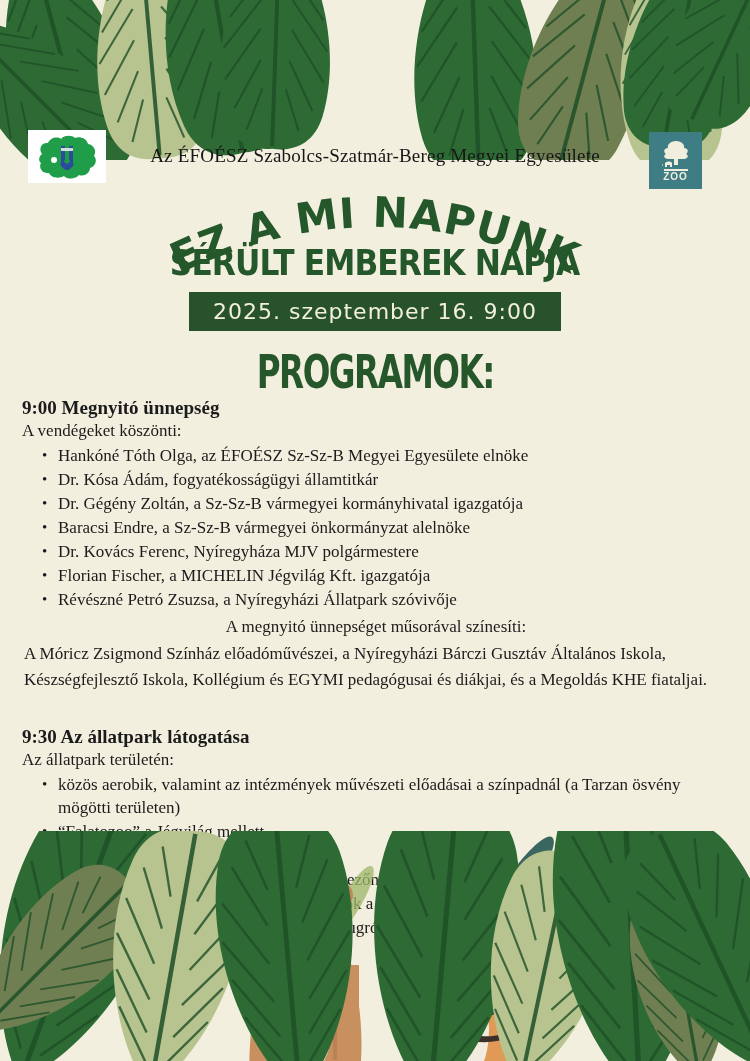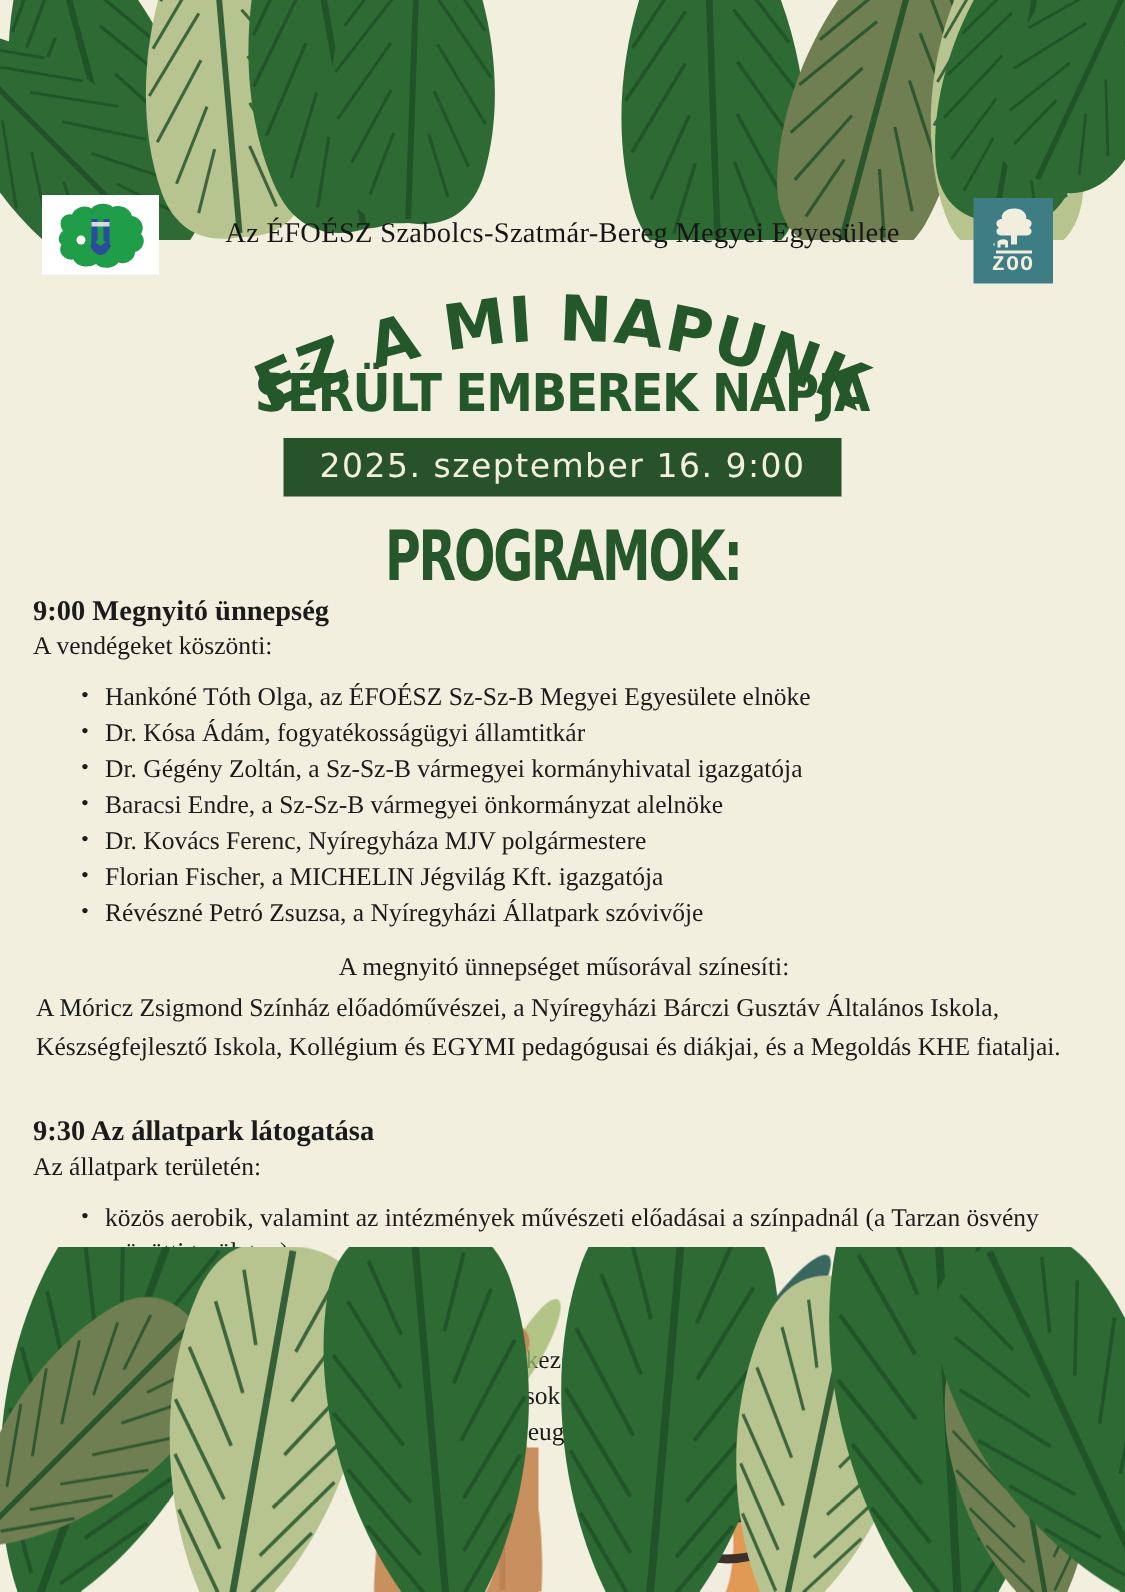--- a/index.html
+++ b/index.html
@@ -19,22 +19,22 @@
   }
   .org-line {
     position:absolute; top:145px; left:0; width:100%;
     text-align:center; font-size:19px; letter-spacing:0.2px; color:#161616;
   }
   .logo-zoo {
     position:absolute; top:132px; right:48px; width:53px; height:57px;
     background:#3f7d85; display:flex; flex-direction:column; align-items:center; justify-content:center;
   }
   .logo-zoo .zoo-label {
-    color:#f2eedd; font-family:Liberation Mono, monospace;
-    font-size:14px; font-weight:bold; letter-spacing:1px; margin-top:-2px;
+    color:#f2eedd; font-family:Liberation Sans, sans-serif;
+    font-size:10px; font-weight:bold; letter-spacing:1px; margin-top:-2px;
   }
 
   
   .arc-wrap { position:absolute; top:176px; left:0; }
   .subtitle {
     position:absolute; top:243px; left:0; width:100%; text-align:center;
     font-family:"DejaVu Sans", sans-serif; font-weight:800; font-size:34px;
     color:#24572a; letter-spacing:-1px;
   }
   .subtitle span { display:inline-block; transform:scale(0.92,1.02); }
@@ -50,21 +50,21 @@
   .programs-heading span {
     display:inline-block; font-family:"DejaVu Sans", sans-serif;
     font-weight:800; font-size:44px; color:#26572b; letter-spacing:-2px;
     transform:scale(0.74,1.05);
   }
 
   
   .content { position:absolute; top:397px; left:22px; right:20px; }
   .section-title { margin:0 0 2px 0; font-size:19px; font-weight:bold; }
   .intro { margin:0 0 3px 0; font-size:17px; }
-  ul.bullets { margin:12px; padding:0 0 0 36px; list-style:none; }
+  ul.bullets { margin:0; padding:0 0 0 36px; list-style:none; }
   ul.bullets li { font-size:17px; line-height:23px; position:relative; margin:0 0 1px 0; }
   ul.bullets li::before { content:"•"; position:absolute; left:-16px; font-size:15px; }
   .outro-intro { margin:3px 0 0 0; font-size:17px; line-height:25px;text-align:center; }
   .outro { margin:2px; font-size:17px; line-height:26px; }
   .section + .section { margin-top:33px; }
 </style>
 </head>
 <body>
 
 <div class="poster">

